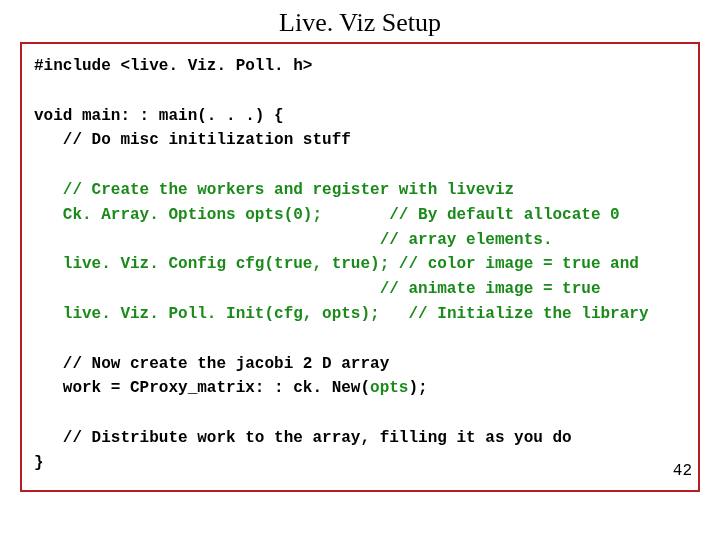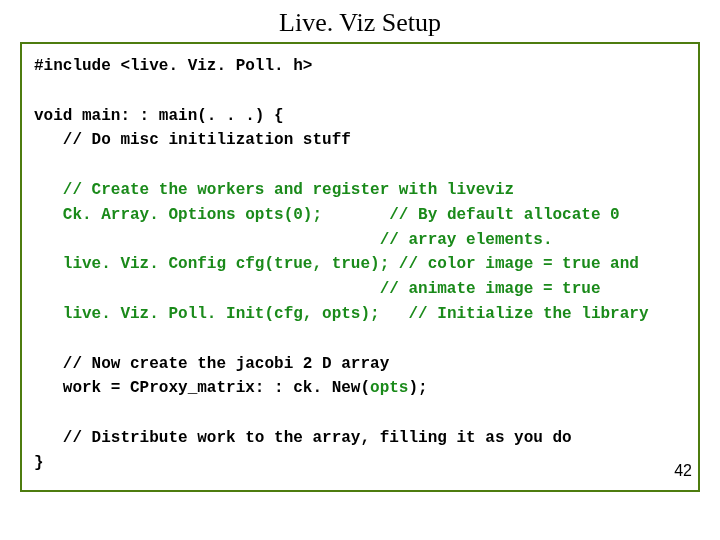--- a/index.html
+++ b/index.html
@@ -13,40 +13,40 @@
     box-sizing: border-box;
   }
   .title {
     text-align: center;
     font-size: 26px;
     padding: 8px 0 4px 0;
     color: #000;
   }
   .code-box {
     margin: 0 20px;
-    border: 2px solid #4d7c0f;
+    border: 2px solid #b91c1c;
     padding: 10px 12px 14px 12px;
     font-family: "Courier New", monospace;
     font-size: 16px;
     font-weight: bold;
     line-height: 1.55;
     color: #000;
     position: relative;
   }
   .code-box pre {
     margin: 0;
     font-family: inherit;
     white-space: pre;
   }
   .green { color: #1a8a1a; }
   .page-num {
     position: absolute;
     right: 6px;
     bottom: 6px;
-    font-family: Liberation Sans, sans-serif;
+    font-family: Liberation Mono, monospace;
     font-size: 16px;
     font-weight: normal;
     color: #000;
   }
 </style>
 </head>
 <body>
 
 <div class="title">Live. Viz Setup</div>
 

